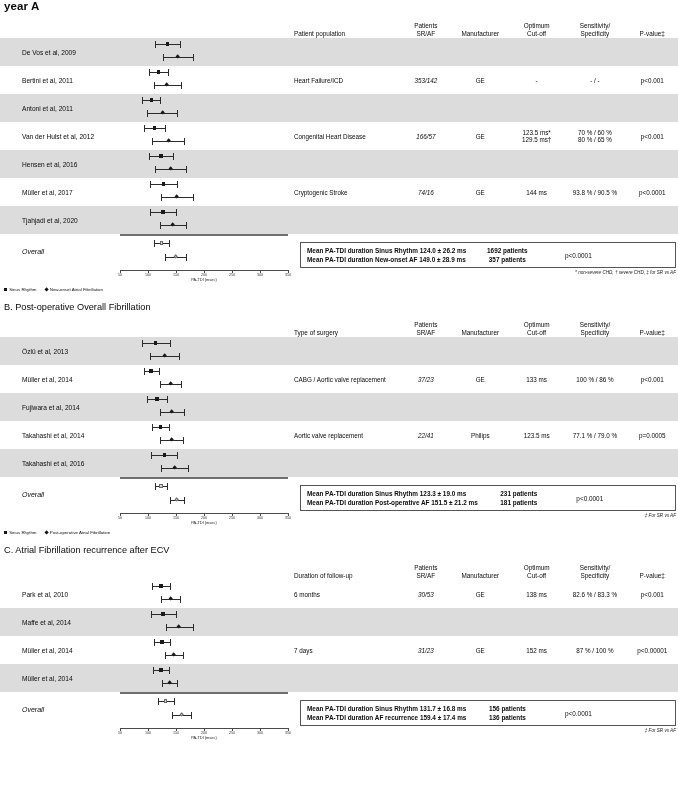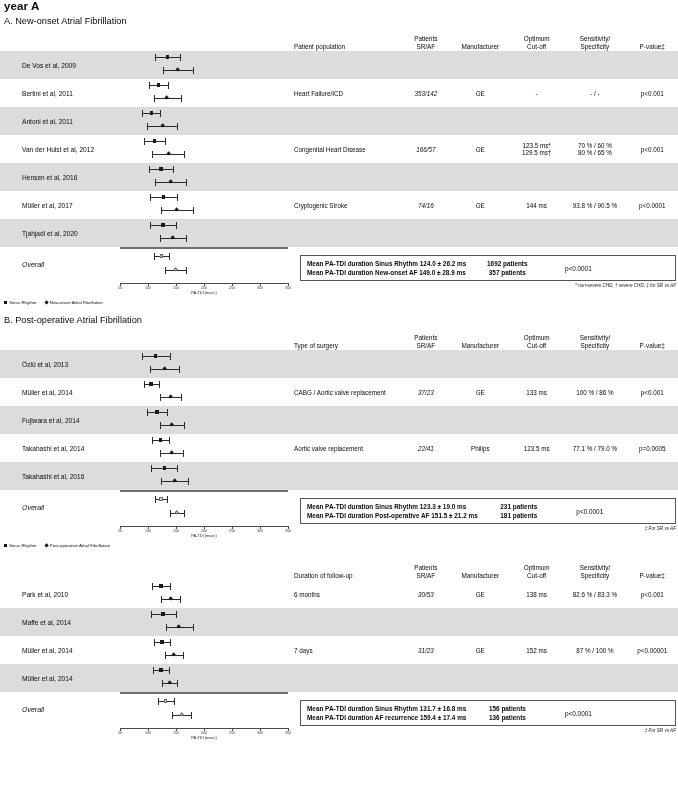--- a/index.html
+++ b/index.html
@@ -66,21 +66,20 @@
   .sum-right{font-size:6.4px;text-align:center;width:72px;}
   .footnote{position:absolute;right:2px;font-size:4.6px;font-style:italic;color:#222;white-space:nowrap;}
 </style>
 </head>
 <body>
 
 <div class="page">
   <div id="panels-root">
       <div class="panel" style="margin-bottom:10px">
         <div class="panel-tag">year A</div>
-        <div class="panel-title">A. New-onset Atrial Fibrillation</div>
         <div style="position:relative">
           <div class="tbl" style="top:0">
             <div class="thead">
               <div class="c-pop">Patient population</div>
               <div class="c-n">
                 <span class="two">Patients</span>
                 <span class="two">SR/AF</span>
               </div>
               <div class="c-mfr">Manufacturer</div>
               <div class="c-cut">
@@ -331,21 +330,21 @@
             <div class="sum-mid">
               <div>1692 patients</div>
               <div>357 patients</div>
             </div>
             <div class="sum-right">p&lt;0.0001</div>
           </div>
           <div class="footnote" style="top:254px">* non-severe CHD, † severe CHD, ‡ for SR vs AF</div>
         </div>
       </div>
       <div class="panel" style="margin-bottom:10px">
-        <div class="panel-title">B. Post-operative Atrial Fibrillation</div>
+        <div class="panel-title">B. Post-operative Overall Fibrillation</div>
         <div style="position:relative">
           <div class="tbl" style="top:0">
             <div class="thead">
               <div class="c-pop">Type of surgery</div>
               <div class="c-n">
                 <span class="two">Patients</span>
                 <span class="two">SR/AF</span>
               </div>
               <div class="c-mfr">Manufacturer</div>
               <div class="c-cut">
@@ -540,20 +539,21 @@
             <div class="sum-mid">
               <div>231 patients</div>
               <div>181 patients</div>
             </div>
             <div class="sum-right">p&lt;0.0001</div>
           </div>
           <div class="footnote" style="top:198px">‡ For SR vs AF</div>
         </div>
       </div>
       <div class="panel" style="margin-bottom:10px">
+        <div class="panel-title">C. Atrial Fibrillation recurrence after ECV</div>
         <div style="position:relative">
           <div class="tbl" style="top:0">
             <div class="thead">
               <div class="c-pop">Duration of follow-up</div>
               <div class="c-n">
                 <span class="two">Patients</span>
                 <span class="two">SR/AF</span>
               </div>
               <div class="c-mfr">Manufacturer</div>
               <div class="c-cut">

